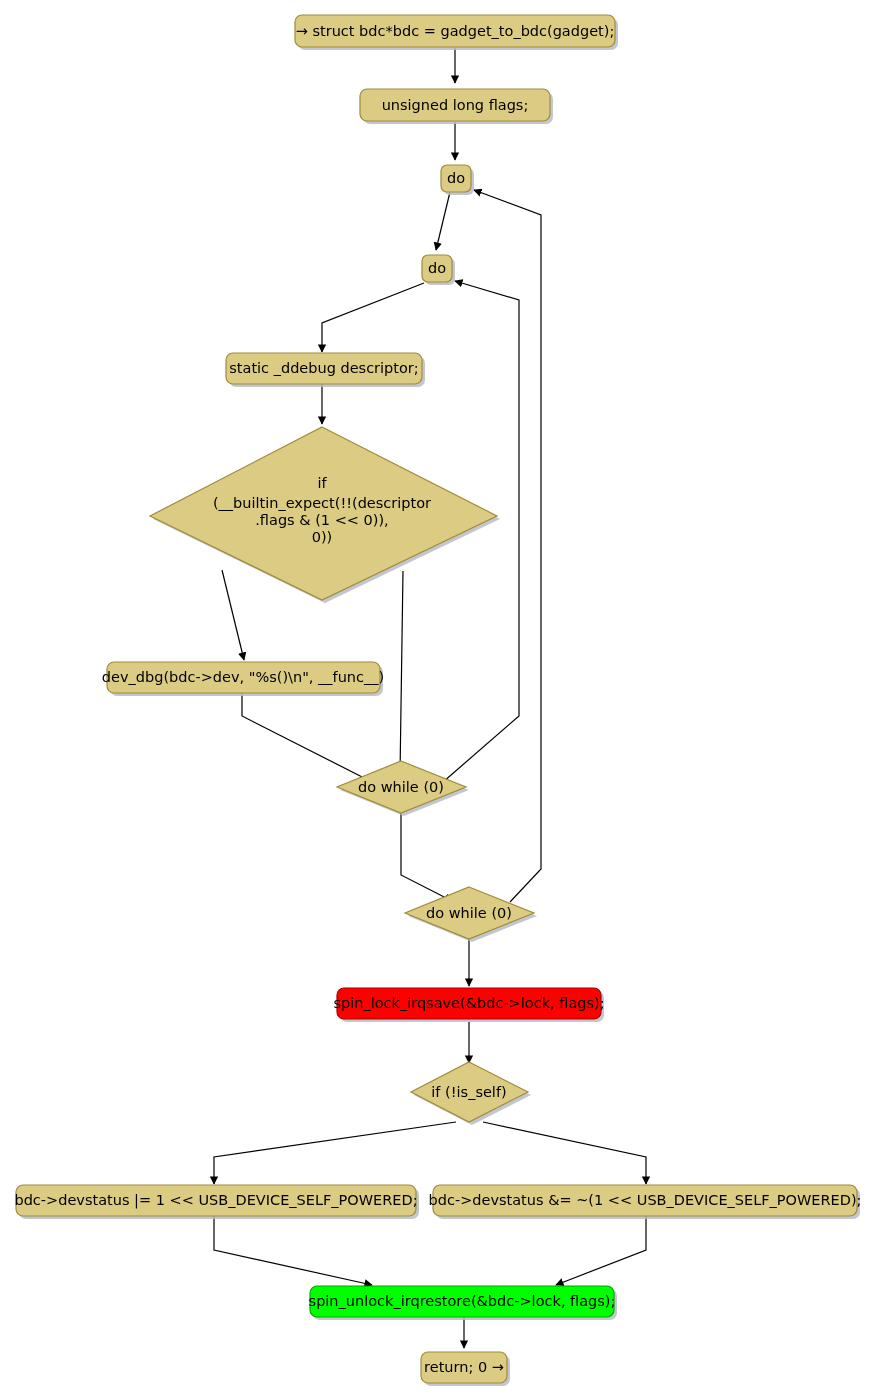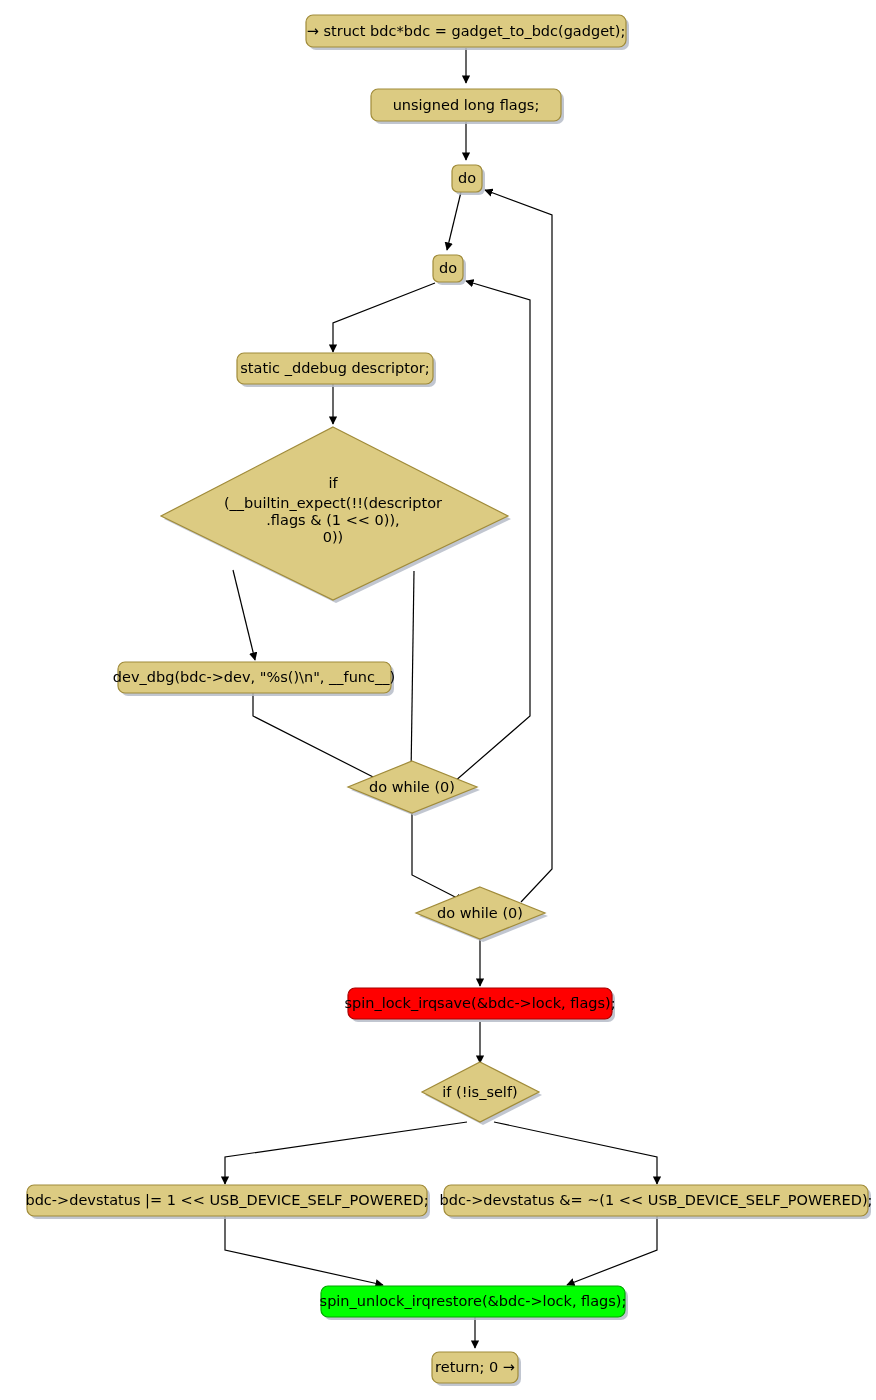--- a/index.html
+++ b/index.html
@@ -12,21 +12,20 @@
     height: 1400px;
     position: relative;
     font-family: "DejaVu Sans", sans-serif;
     overflow: hidden;
   }
   #canvas {
     position: absolute;
     left: 0; top: 0;
     width: 792px;
     height: 1400px;
-    padding-left: 11px;
   }
   .node-text {
     font-family: "DejaVu Sans", sans-serif;
     font-size: 14.5px;
     fill: #000000;
     dominant-baseline: middle;
   }
   .edge {
     fill: none;
     stroke: #000000;

